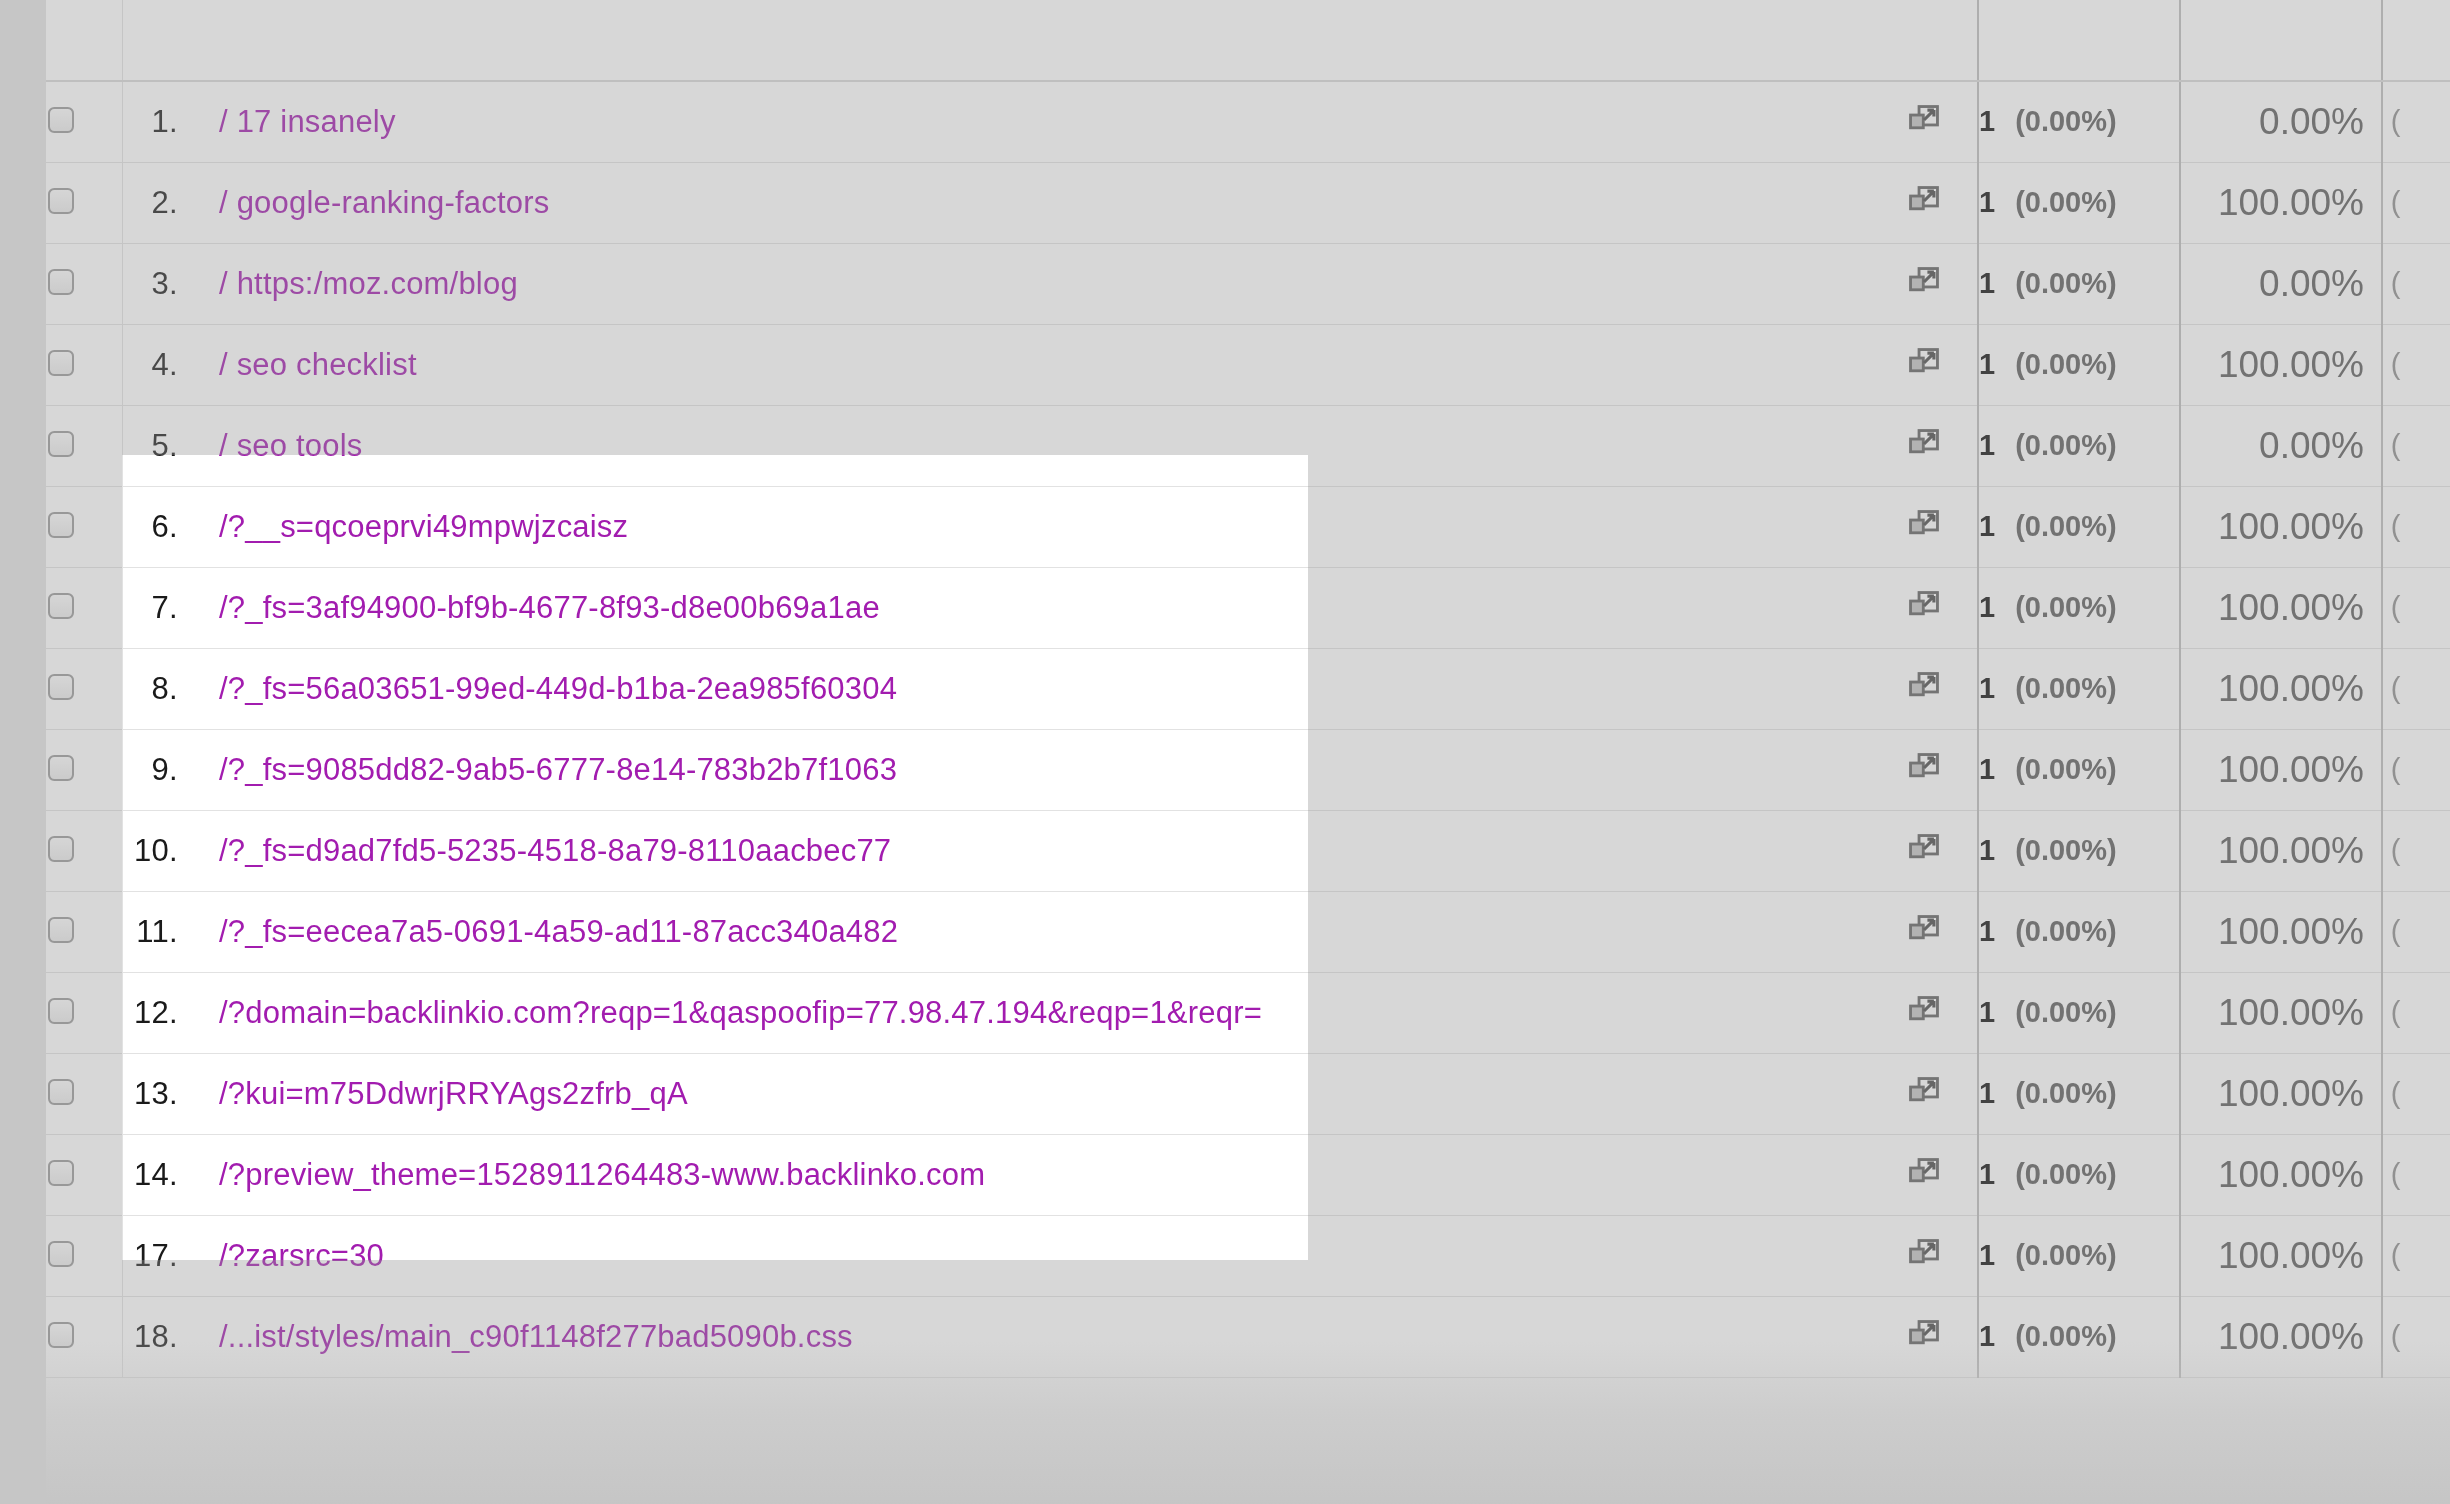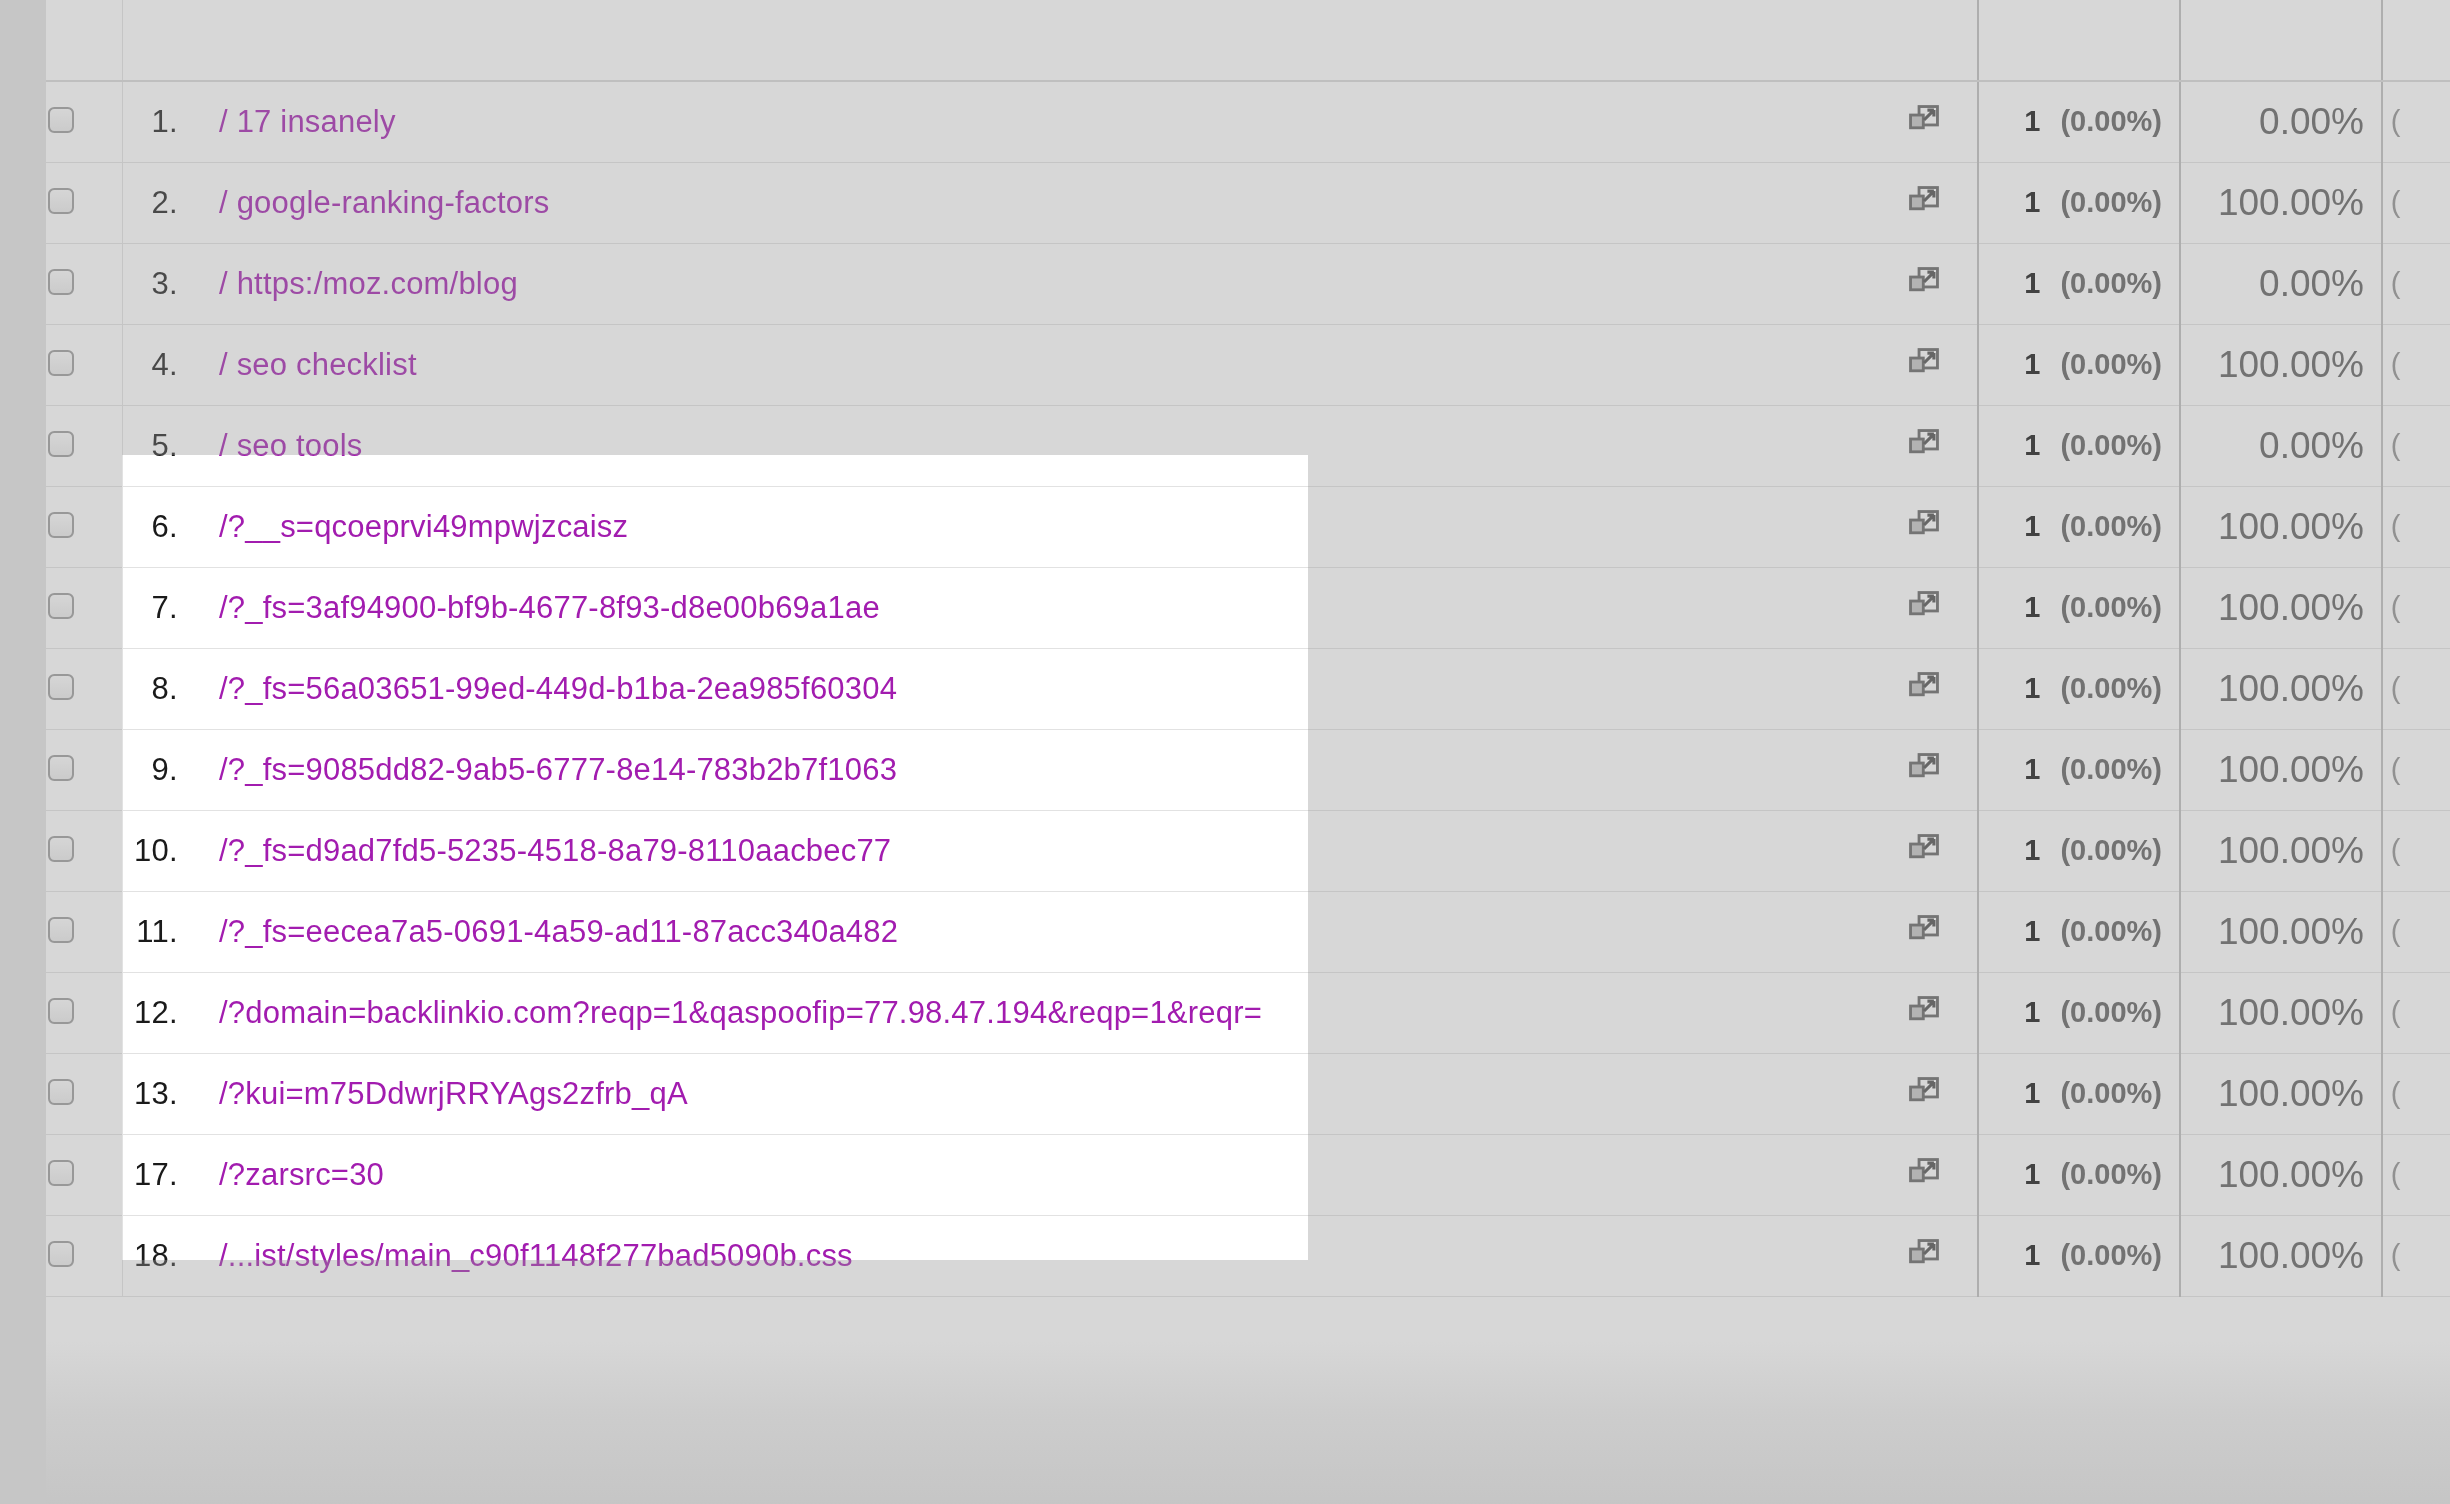--- a/index.html
+++ b/index.html
@@ -96,22 +96,21 @@
   
   .cell-ico {
     border-right: 2.3px solid #bdbdbd;
     text-align: center;
   }
   .ext-icon { display: inline-block; width: 34px; height: 34px; }
 
   
   .cell-views {
     border-right: 2.3px solid #bdbdbd;
-    text-align: right;
-    padding-right: 17px;
+    padding-right: 3px;
     font-size: 29px;
     white-space: nowrap;
   }
   .views-num {
     font-weight: bold;
     color: #0f0f0f;
   }
   .views-pct {
     font-weight: bold;
     color: #5c5c5c;
@@ -362,20 +361,33 @@
                 <rect x="8.5" y="2.5" width="13" height="13" fill="none" stroke="#5f5f5f" stroke-width="2"></rect>
                 <rect x="2.5" y="8.5" width="9" height="9" fill="#c6c6c6" stroke="#5f5f5f" stroke-width="2"></rect>
                 <path d="M12 12 L19 5 M19 5 H14.4 M19 5 V9.6" fill="none" stroke="#4a4a4a" stroke-width="2.2"></path>
               </svg></span></td>
           <td class="cell-views"><span class="views-num">1</span><span class="views-pct">(0.00%)</span></td>
           <td class="cell-bounce">100.00%</td>
           <td class="cell-extra">(</td>
         </tr>
         <tr>
           <td class="cell-check"><span class="checkbox"></span></td>
+          <td class="cell-idx">14.</td>
+          <td class="cell-page"><a class="page-link" href="#">/?preview_theme=1528911264483-www.backlinko.com</a></td>
+          <td class="cell-ico"><span class="ext-icon"><svg viewBox="0 0 24 24" width="34" height="34" aria-hidden="true">
+                <rect x="8.5" y="2.5" width="13" height="13" fill="none" stroke="#5f5f5f" stroke-width="2"></rect>
+                <rect x="2.5" y="8.5" width="9" height="9" fill="#c6c6c6" stroke="#5f5f5f" stroke-width="2"></rect>
+                <path d="M12 12 L19 5 M19 5 H14.4 M19 5 V9.6" fill="none" stroke="#4a4a4a" stroke-width="2.2"></path>
+              </svg></span></td>
+          <td class="cell-views"><span class="views-num">1</span><span class="views-pct">(0.00%)</span></td>
+          <td class="cell-bounce">100.00%</td>
+          <td class="cell-extra">(</td>
+        </tr>
+        <tr>
+          <td class="cell-check"><span class="checkbox"></span></td>
           <td class="cell-idx">17.</td>
           <td class="cell-page"><a class="page-link" href="#">/?zarsrc=30</a></td>
           <td class="cell-ico"><span class="ext-icon"><svg viewBox="0 0 24 24" width="34" height="34" aria-hidden="true">
                 <rect x="8.5" y="2.5" width="13" height="13" fill="none" stroke="#5f5f5f" stroke-width="2"></rect>
                 <rect x="2.5" y="8.5" width="9" height="9" fill="#c6c6c6" stroke="#5f5f5f" stroke-width="2"></rect>
                 <path d="M12 12 L19 5 M19 5 H14.4 M19 5 V9.6" fill="none" stroke="#4a4a4a" stroke-width="2.2"></path>
               </svg></span></td>
           <td class="cell-views"><span class="views-num">1</span><span class="views-pct">(0.00%)</span></td>
           <td class="cell-bounce">100.00%</td>
           <td class="cell-extra">(</td>

